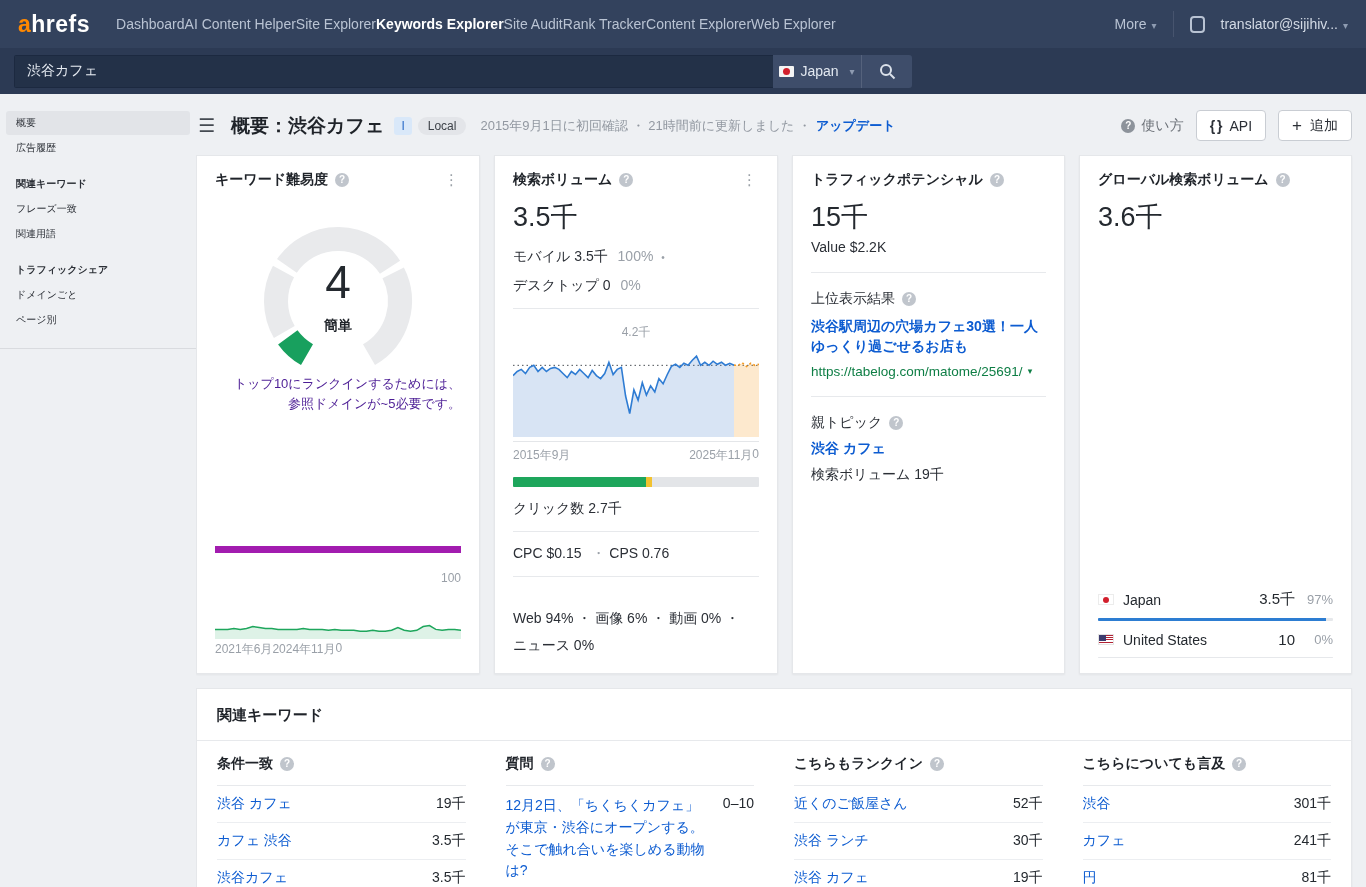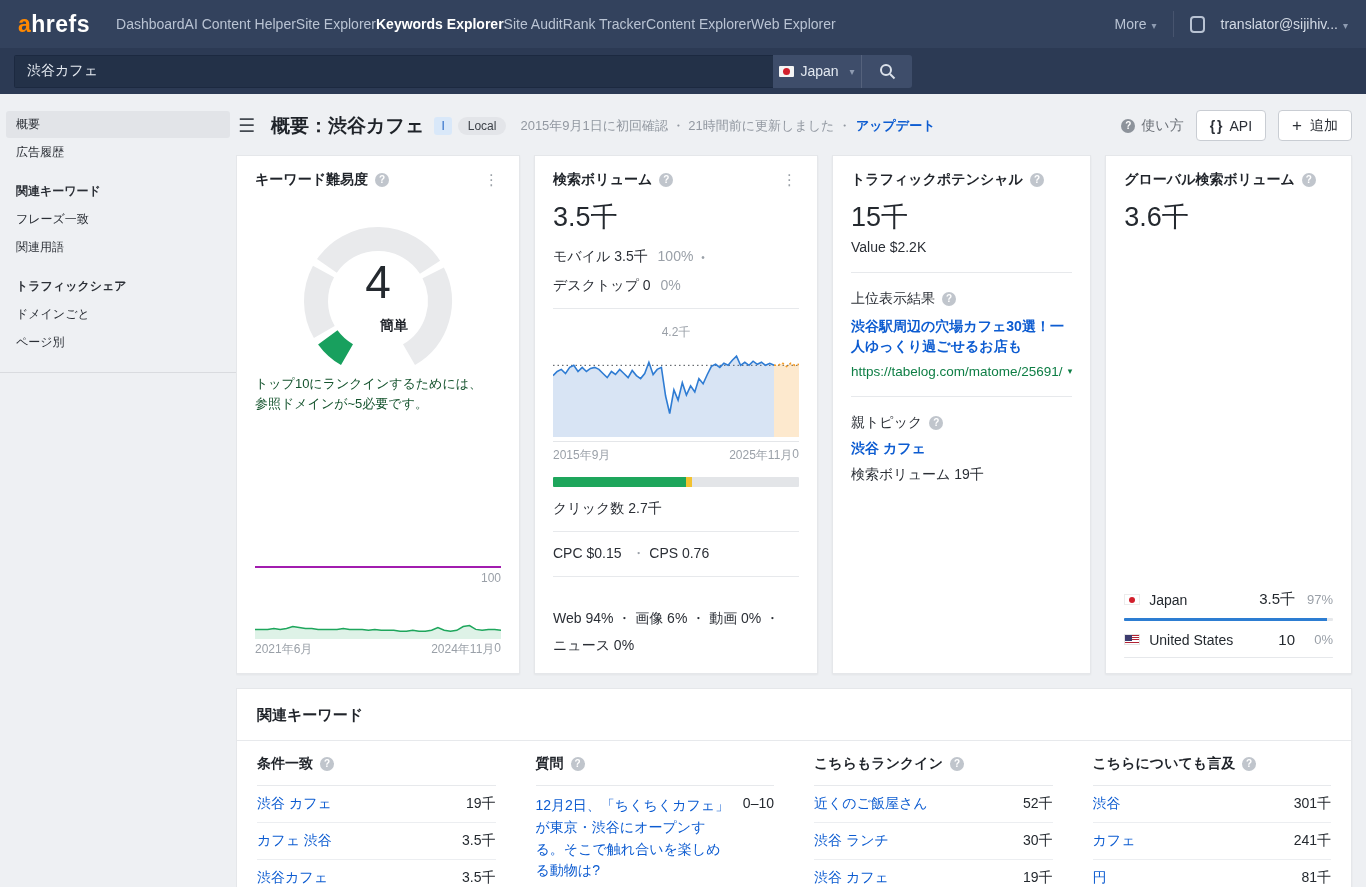--- a/index.html
+++ b/index.html
@@ -34,21 +34,21 @@
     font-family:"Liberation Sans","DejaVu Sans",sans-serif;
   }
   .country-select { width:88px; background:#3e4d6a; display:flex; align-items:center; justify-content:center; gap:6px; color:#e3e9f1; cursor:pointer; }
   .flag-jp-dark { width:15px; height:11px; background:#f4f4f4; border-radius:1px; position:relative; }
   .flag-jp-dark::after { content:""; position:absolute; left:4px; top:2px; width:7px; height:7px; border-radius:50%; background:#d21f2c; }
   .cs-divider { width:1px; background:#55627c; }
   .search-btn { width:50px; background:#3e4d6a; border:none; display:flex; align-items:center; justify-content:center; cursor:pointer; }
 
   
   .content { display:flex; height:793px; overflow:hidden; }
-  .sidebar { width:236px; flex-shrink:0; padding-top:16px; font-size:12px; color:#2b2f36; }
+  .sidebar { width:196px; flex-shrink:0; padding-top:16px; font-size:10px; color:#2b2f36; }
   .side-item { padding:5px 16px; margin:1px 0; cursor:pointer; white-space:nowrap; overflow:hidden; }
   .side-item.selected { background:#e2e4e8; border-radius:3px; margin:1px 6px; padding:5px 10px; }
   .side-header { padding:5px 16px; margin-top:12px; font-weight:bold; cursor:pointer; }
   .side-sep { border-top:1px solid #d9dbdf; margin:16px 0 6px 0; }
 
   .main { flex:1; padding:14px 14px 0 0; overflow:hidden; }
 
   
   .header-bar { display:flex; align-items:center; margin:2px 0 14px 0; }
   .hamburger { font-size:19px; color:#454a52; cursor:pointer; margin:0 16px 0 2px; }
@@ -69,25 +69,25 @@
   .card-head { display:flex; align-items:center; }
   .card-title { font-weight:bold; font-size:14px; color:#1f2329; }
   .qicon { display:inline-block; width:14px; height:14px; border-radius:50%; background:#c0c5cc; color:#fff; font-size:10px; font-weight:bold; line-height:14px; text-align:center; margin-left:7px; cursor:pointer; flex-shrink:0; }
   .kebab { margin-left:auto; color:#9ba1a8; font-size:15px; cursor:pointer; padding:0 2px; }
   .big-value { font-size:27px; color:#24292f; margin:10px 0 2px 0; }
   .hr { border-top:1px solid #e7e9ec; margin:13px 0; }
 
   
   .gauge-wrap { position:relative; width:190px; margin:28px auto 4px auto; }
   .gauge-num { position:absolute; left:0; top:38px; width:100%; text-align:center; font-size:46px; color:#24292f; }
-  .gauge-level { position:absolute; left:16px; top:100px; width:100%; text-align:center; font-size:14px; font-weight:bold; color:#1f2329; }
-  .kd-desc { text-align:left; font-size:13px; color:#14532d; line-height:1.5; }
-  .kd-history { margin-top:auto; border-top:2px solid #a21caf; padding-top:3px; }
+  .gauge-level { position:absolute; left:0; top:100px; width:100%; text-align:center; font-size:14px; font-weight:bold; color:#1f2329; }
+  .kd-desc { text-align:right; font-size:13px; color:#4c1d95; line-height:1.5; }
+  .kd-history { margin-top:auto; border-top:7px solid #a21caf; padding-top:18px; }
   .axis-max { text-align:right; font-size:12px; color:#9aa0a8; }
-  .axis-row { display:flex; justify-content:space-between; font-size:12px; color:#9aa0a8; margin-top:2px; }
+  .axis-row { display:flex; justify-content:flex-start; font-size:12px; color:#9aa0a8; margin-top:2px; }
   .axis-right { display:flex; }
   svg.spark { display:block; margin-top:10px; }
 
   
   .metric-row { font-size:14px; color:#2b2f36; margin-top:11px; }
   .metric-row .pct { color:#9aa0a8; margin-left:6px; }
   .metric-row .tiny-dot { color:#9aa0a8; font-size:10px; margin-left:4px; }
   .chart-max { text-align:center; font-size:12px; color:#9aa0a8; margin-top:2px; }
   .vol-axis { border-top:1px solid #e4e6e9; padding-top:5px; display:flex; justify-content:space-between; font-size:12px; color:#9aa0a8; }
   .click-bar { display:flex; height:10px; margin:13px 0 2px 0; border-radius:1px; overflow:hidden; }

